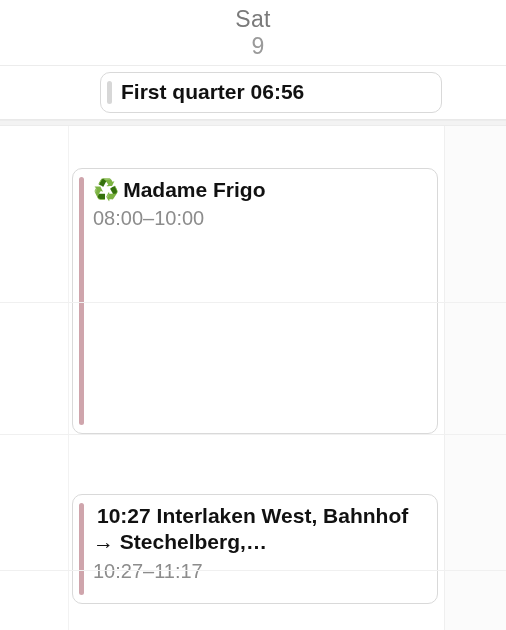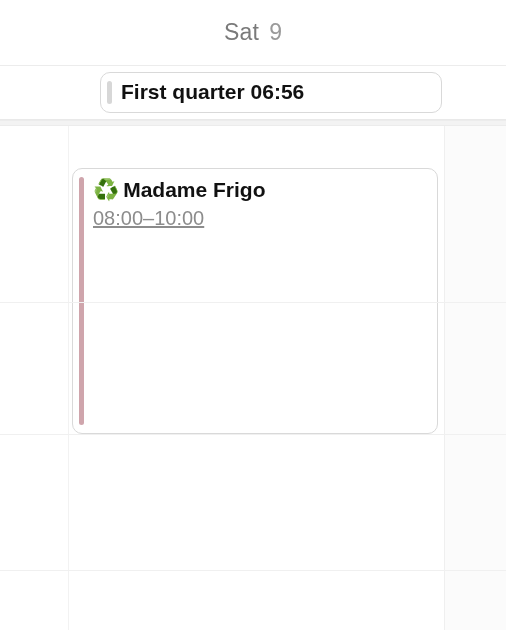--- a/index.html
+++ b/index.html
@@ -13,20 +13,21 @@
   }
   .header {
     height: 66px;
     display: flex;
     align-items: center;
     justify-content: center;
     color: #666;
     font-size: 23px;
     border-bottom: 1px solid #ececec;
     position: relative;
+    flex-direction: column;
   }
   .header .day-name { color: #7a7a7a; letter-spacing: .3px; }
   .header .day-num { color: #9a9a9a; margin-left: 10px; }
   .allday-row {
     position: relative;
     height: 54px;
     border-bottom: 1px solid #e9e9e9;
   }
   .allday-inner {
     position: absolute;
@@ -94,21 +95,20 @@
     font-weight: 700;
     color: #111;
     line-height: 1.25;
     margin-left: 4px;
     word-break: break-word;
   }
   .event .time {
     font-size: 20px;
     color: #8c8c8c;
     margin: 4px 0 0 4px;
-    text-decoration: underline;
   }
   .allday-event {
     left: 0; right: 0; top: 0; bottom: 0;
     padding: 6px 12px 6px 16px;
   }
   .allday-event .title { font-size: 21px; font-weight: 700; }
   .emoji { margin-right: 4px; }
 </style>
 </head>
 <body>
@@ -140,16 +140,23 @@
   <div class="gutter-line"></div>
 
   <div class="event" id="ev0" style="left: 72px; right: 68px; top: 42px; height: 266px;">
     <div class="stripe" style="background: rgb(207, 165, 172);"></div>
     <div class="title">
       <span class="emoji">♻️</span><span>Madame Frigo</span>
     </div>
     <div class="time">08:00–10:00</div>
   </div>
 
+  <div class="event" id="ev1" style="left: 72px; right: 68px; top: 368px; height: 110px;">
+    <div class="stripe" style="background: rgb(207, 165, 172);"></div>
+    <div class="title">
+      <span class="emoji"></span><span>10:27 Interlaken West, Bahnhof → Stechelberg,…</span>
+    </div>
+    <div class="time">10:27–11:17</div>
+  </div>
 <div class="hour-sep" style="top: 176px;"></div>
     <div class="hour-sep" style="top: 308px;"></div>
     <div class="hour-sep" style="top: 444px;"></div>
   </div>
 
 </body></html>

